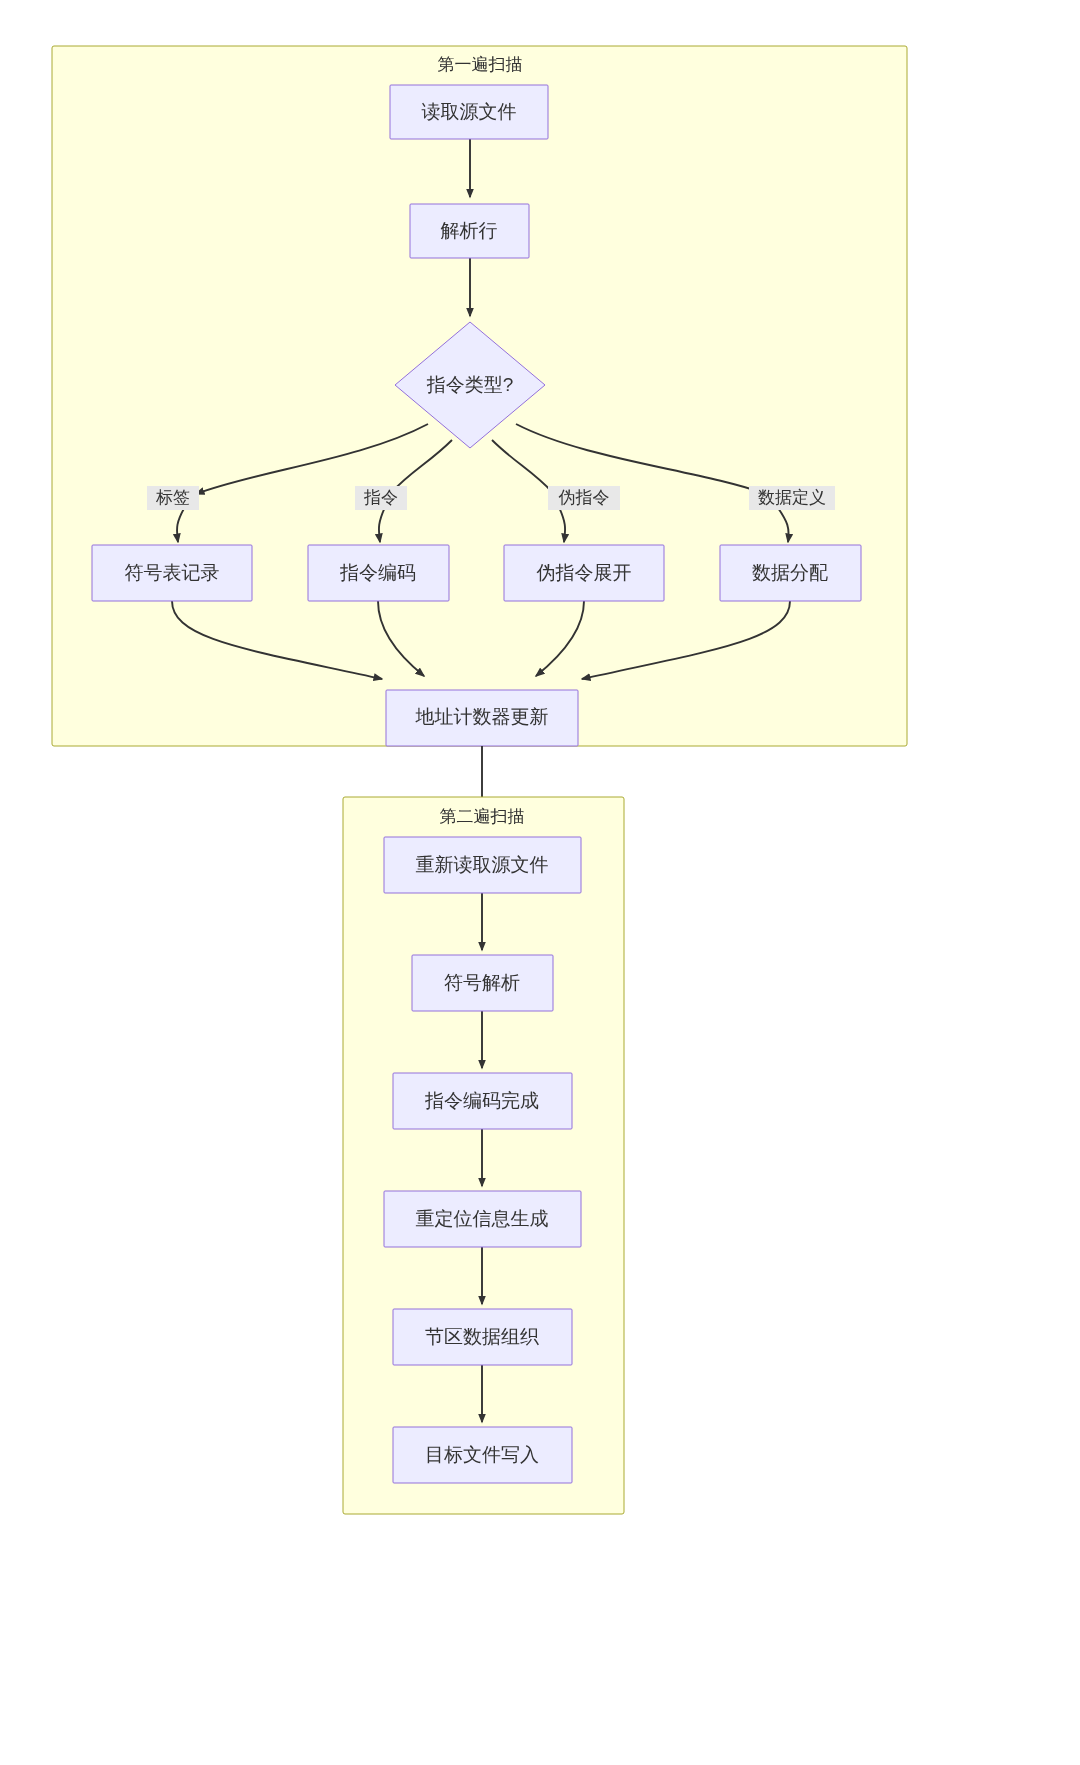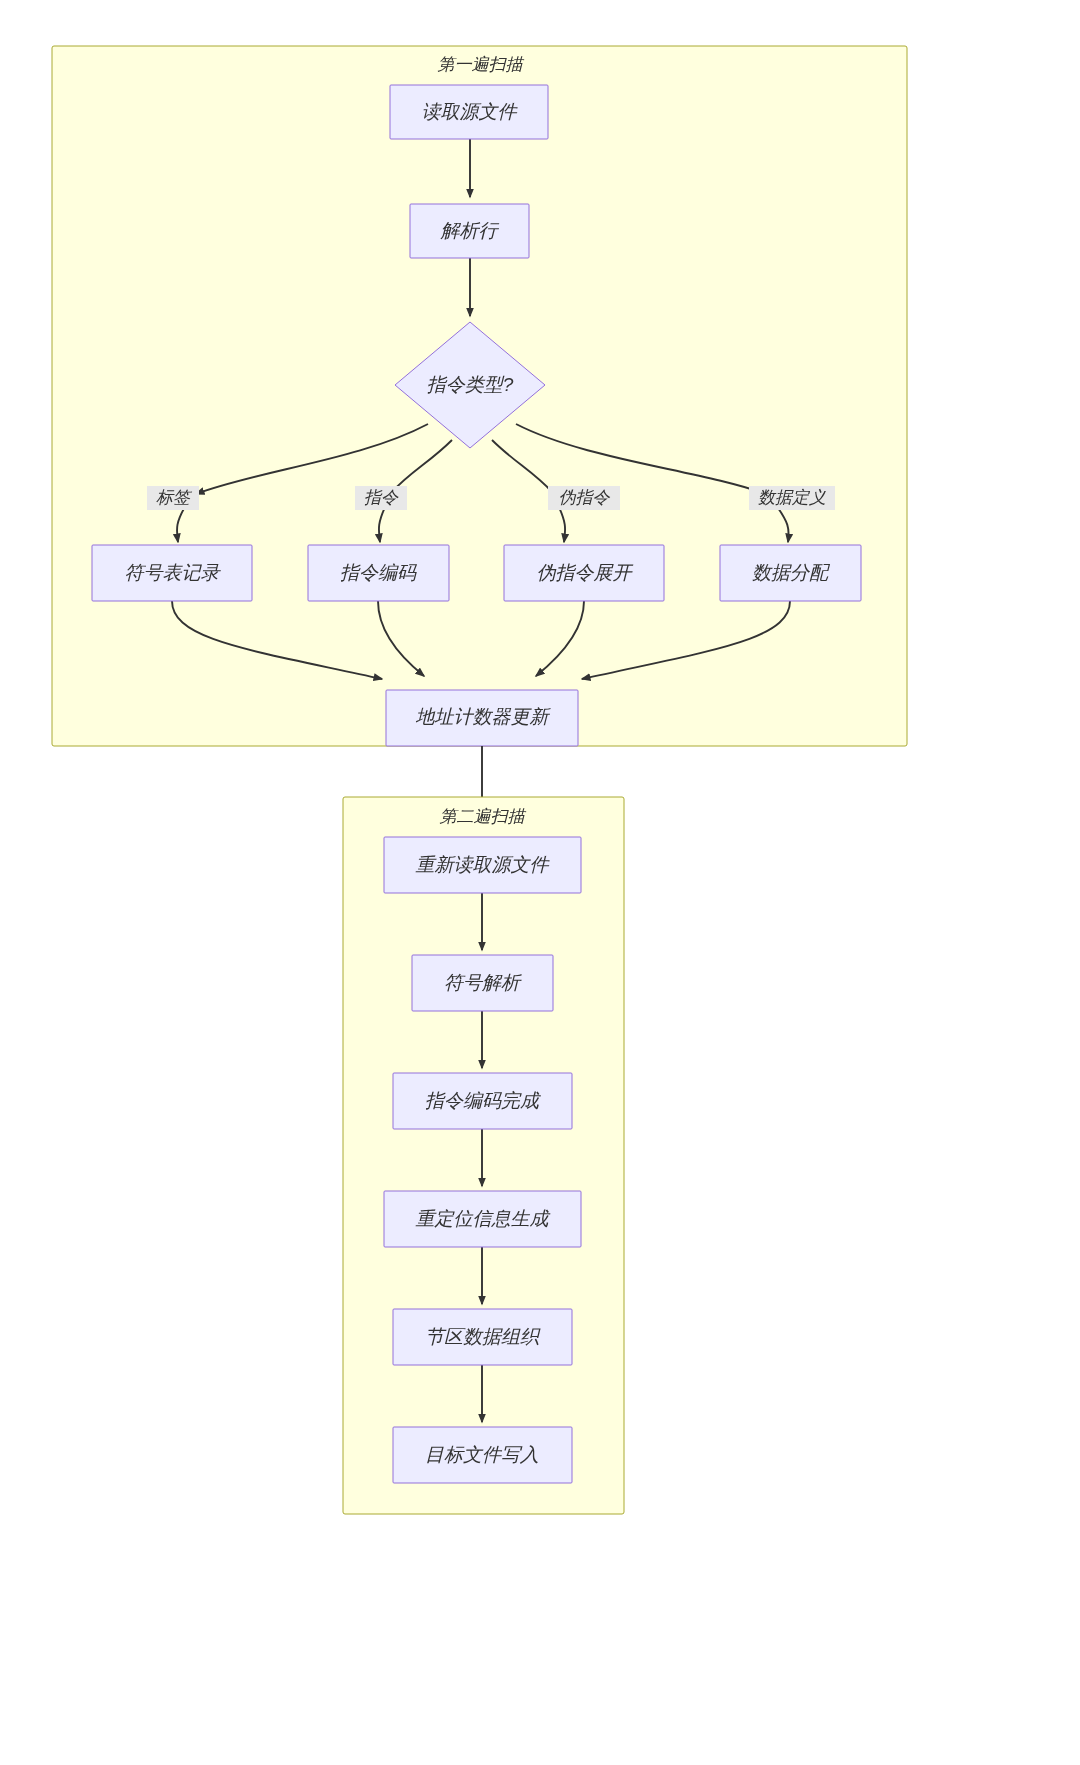--- a/index.html
+++ b/index.html
@@ -10,21 +10,20 @@
   body {
     width: 1080px;
     height: 1765px;
     font-family: "Liberation Sans", "DejaVu Sans", sans-serif;
     position: relative;
     overflow: hidden;
   }
   #diagram-root {
     position: absolute;
     inset: 0;
-    font-style: italic;
   }
   svg#flow-svg {
     position: absolute;
     top: 0;
     left: 0;
     width: 1080px;
     height: 1765px;
   }
   .cluster-rect {
     fill: #ffffde;

